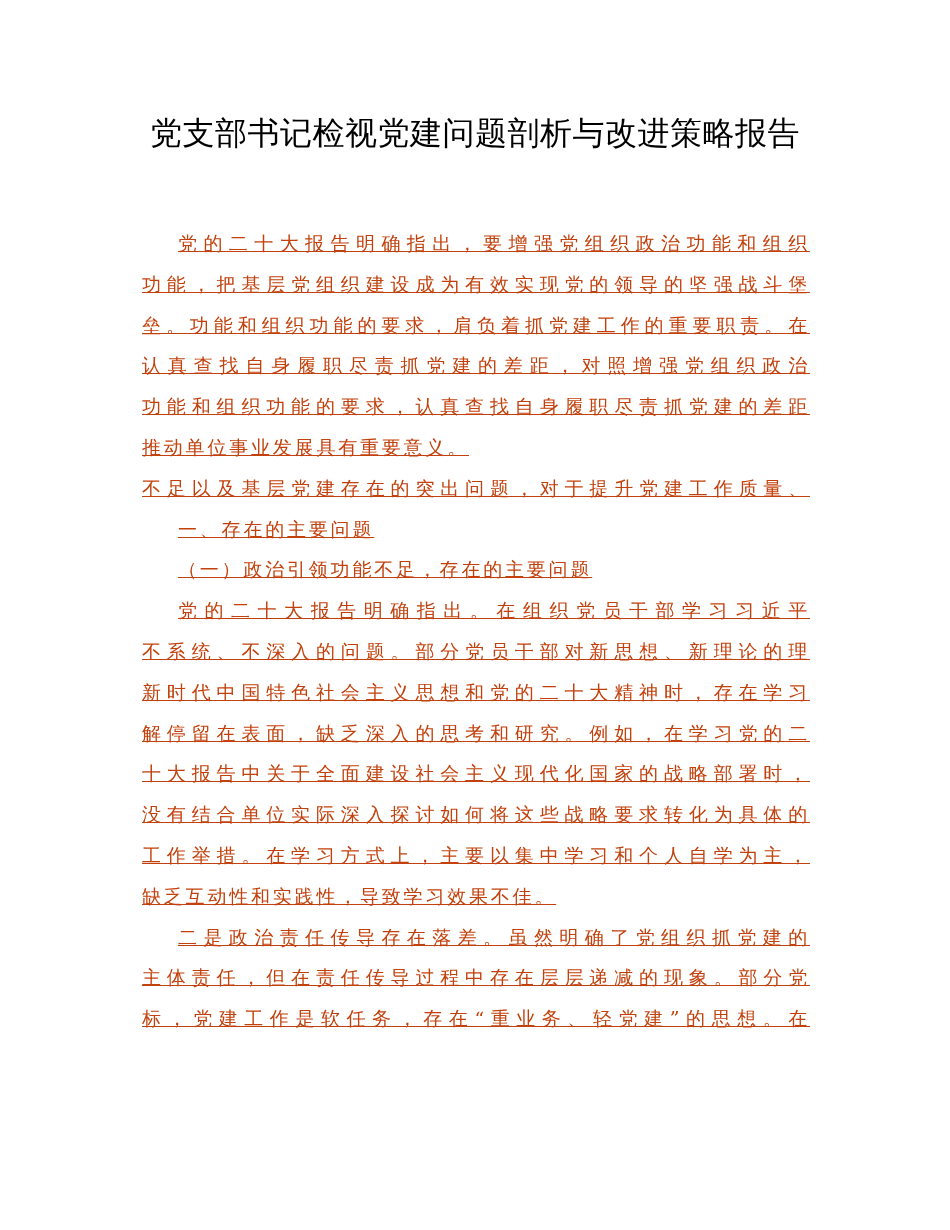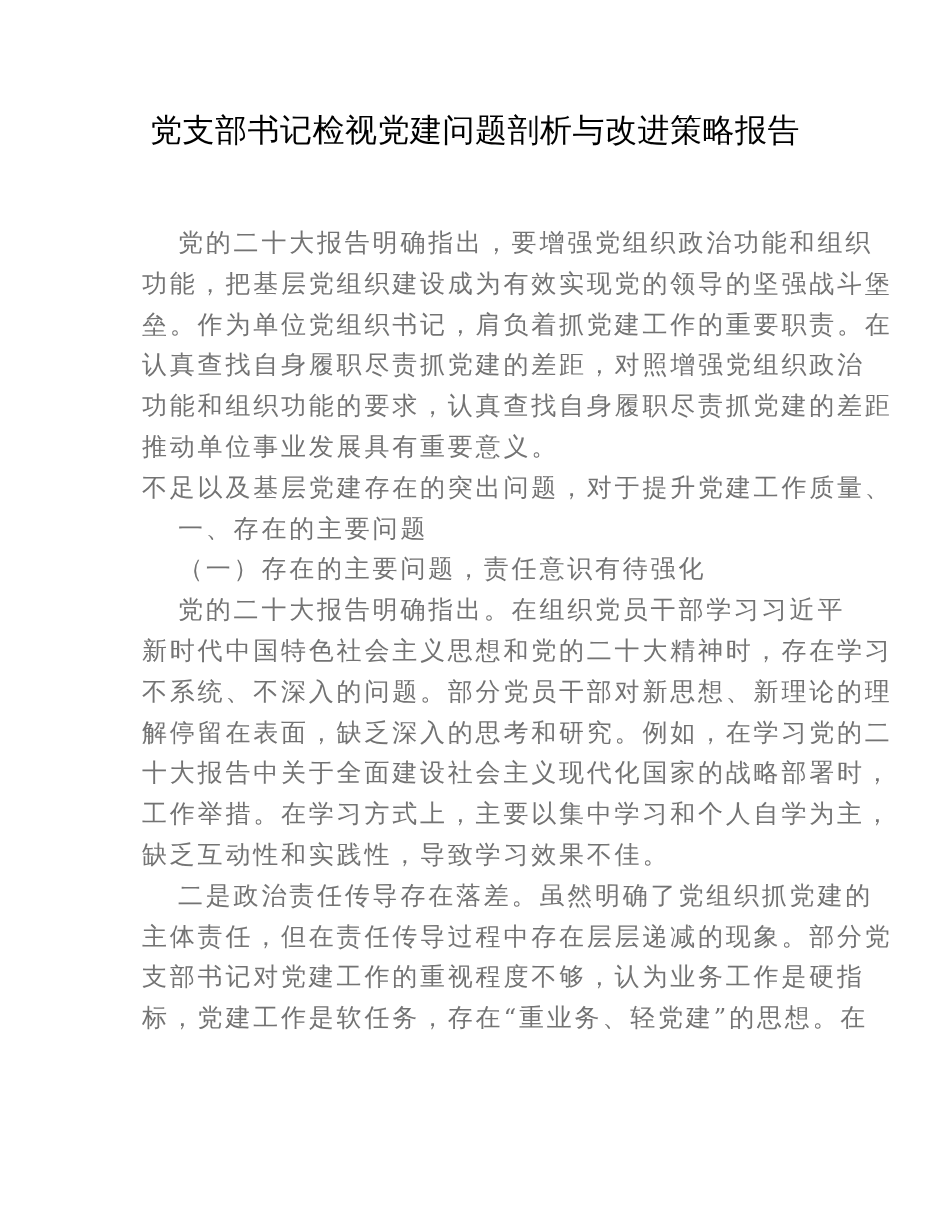--- a/index.html
+++ b/index.html
@@ -22,72 +22,73 @@
       width: 950px;
       height: 1230px;
       background: #ffffff;
     }
     .title {
       position: absolute;
       left: 0;
       top: 111px;
       width: 950px;
       text-align: center;
-      font-family: Liberation Mono, monospace;
+      font-family: Liberation Serif, serif;
       font-size: 32px;
       line-height: 44px;
       letter-spacing: 0.5px;
       color: #000;
       margin: 0;
       font-weight: normal;
     }
     .body-text {
       position: absolute;
       left: 142px;
       top: 223px;
       width: 668px;
     }
     .line {
       display: block;
       height: 40.8px;
       line-height: 40.8px;
-      font-size: 25px;
+      font-size: 19px;
       white-space: nowrap;
       letter-spacing: 2.8px;
       text-align: justify;
       text-align-last: justify;
-      color: #737373;
+      color: #c2410c;
+      text-decoration: underline;
     }
     .line.last {
       text-align-last: left;
     }
     .line.indent {
       padding-left: 36px;
     }
   </style>
 </head>
 <body>
 
 <div class="page">
   <h1 class="title">党支部书记检视党建问题剖析与改进策略报告</h1>
   <div class="body-text" id="body-text">
       <span class="line indent">党的二十大报告明确指出，要增强党组织政治功能和组织</span>
       <span class="line">功能，把基层党组织建设成为有效实现党的领导的坚强战斗堡</span>
-      <span class="line">垒。作为单位党组织书记，肩负着抓党建工作的重要职责。在</span>
+      <span class="line">垒。功能和组织功能的要求，肩负着抓党建工作的重要职责。在</span>
       <span class="line">认真查找自身履职尽责抓党建的差距，对照增强党组织政治</span>
       <span class="line">功能和组织功能的要求，认真查找自身履职尽责抓党建的差距</span>
       <span class="line last">推动单位事业发展具有重要意义。</span>
       <span class="line">不足以及基层党建存在的突出问题，对于提升党建工作质量、</span>
       <span class="line indent last">一、存在的主要问题</span>
-      <span class="line indent last">（一）存在的主要问题，责任意识有待强化</span>
+      <span class="line indent last">（一）政治引领功能不足，存在的主要问题</span>
       <span class="line indent">党的二十大报告明确指出。在组织党员干部学习习近平</span>
+      <span class="line">不系统、不深入的问题。部分党员干部对新思想、新理论的理</span>
       <span class="line">新时代中国特色社会主义思想和党的二十大精神时，存在学习</span>
-      <span class="line">不系统、不深入的问题。部分党员干部对新思想、新理论的理</span>
       <span class="line">解停留在表面，缺乏深入的思考和研究。例如，在学习党的二</span>
       <span class="line">十大报告中关于全面建设社会主义现代化国家的战略部署时，</span>
+      <span class="line">没有结合单位实际深入探讨如何将这些战略要求转化为具体的</span>
       <span class="line">工作举措。在学习方式上，主要以集中学习和个人自学为主，</span>
       <span class="line last">缺乏互动性和实践性，导致学习效果不佳。</span>
       <span class="line indent">二是政治责任传导存在落差。虽然明确了党组织抓党建的</span>
       <span class="line">主体责任，但在责任传导过程中存在层层递减的现象。部分党</span>
-      <span class="line">支部书记对党建工作的重视程度不够，认为业务工作是硬指</span>
       <span class="line">标，党建工作是软任务，存在“重业务、轻党建”的思想。在</span>
     </div>
 </div>
 
 </body></html>

